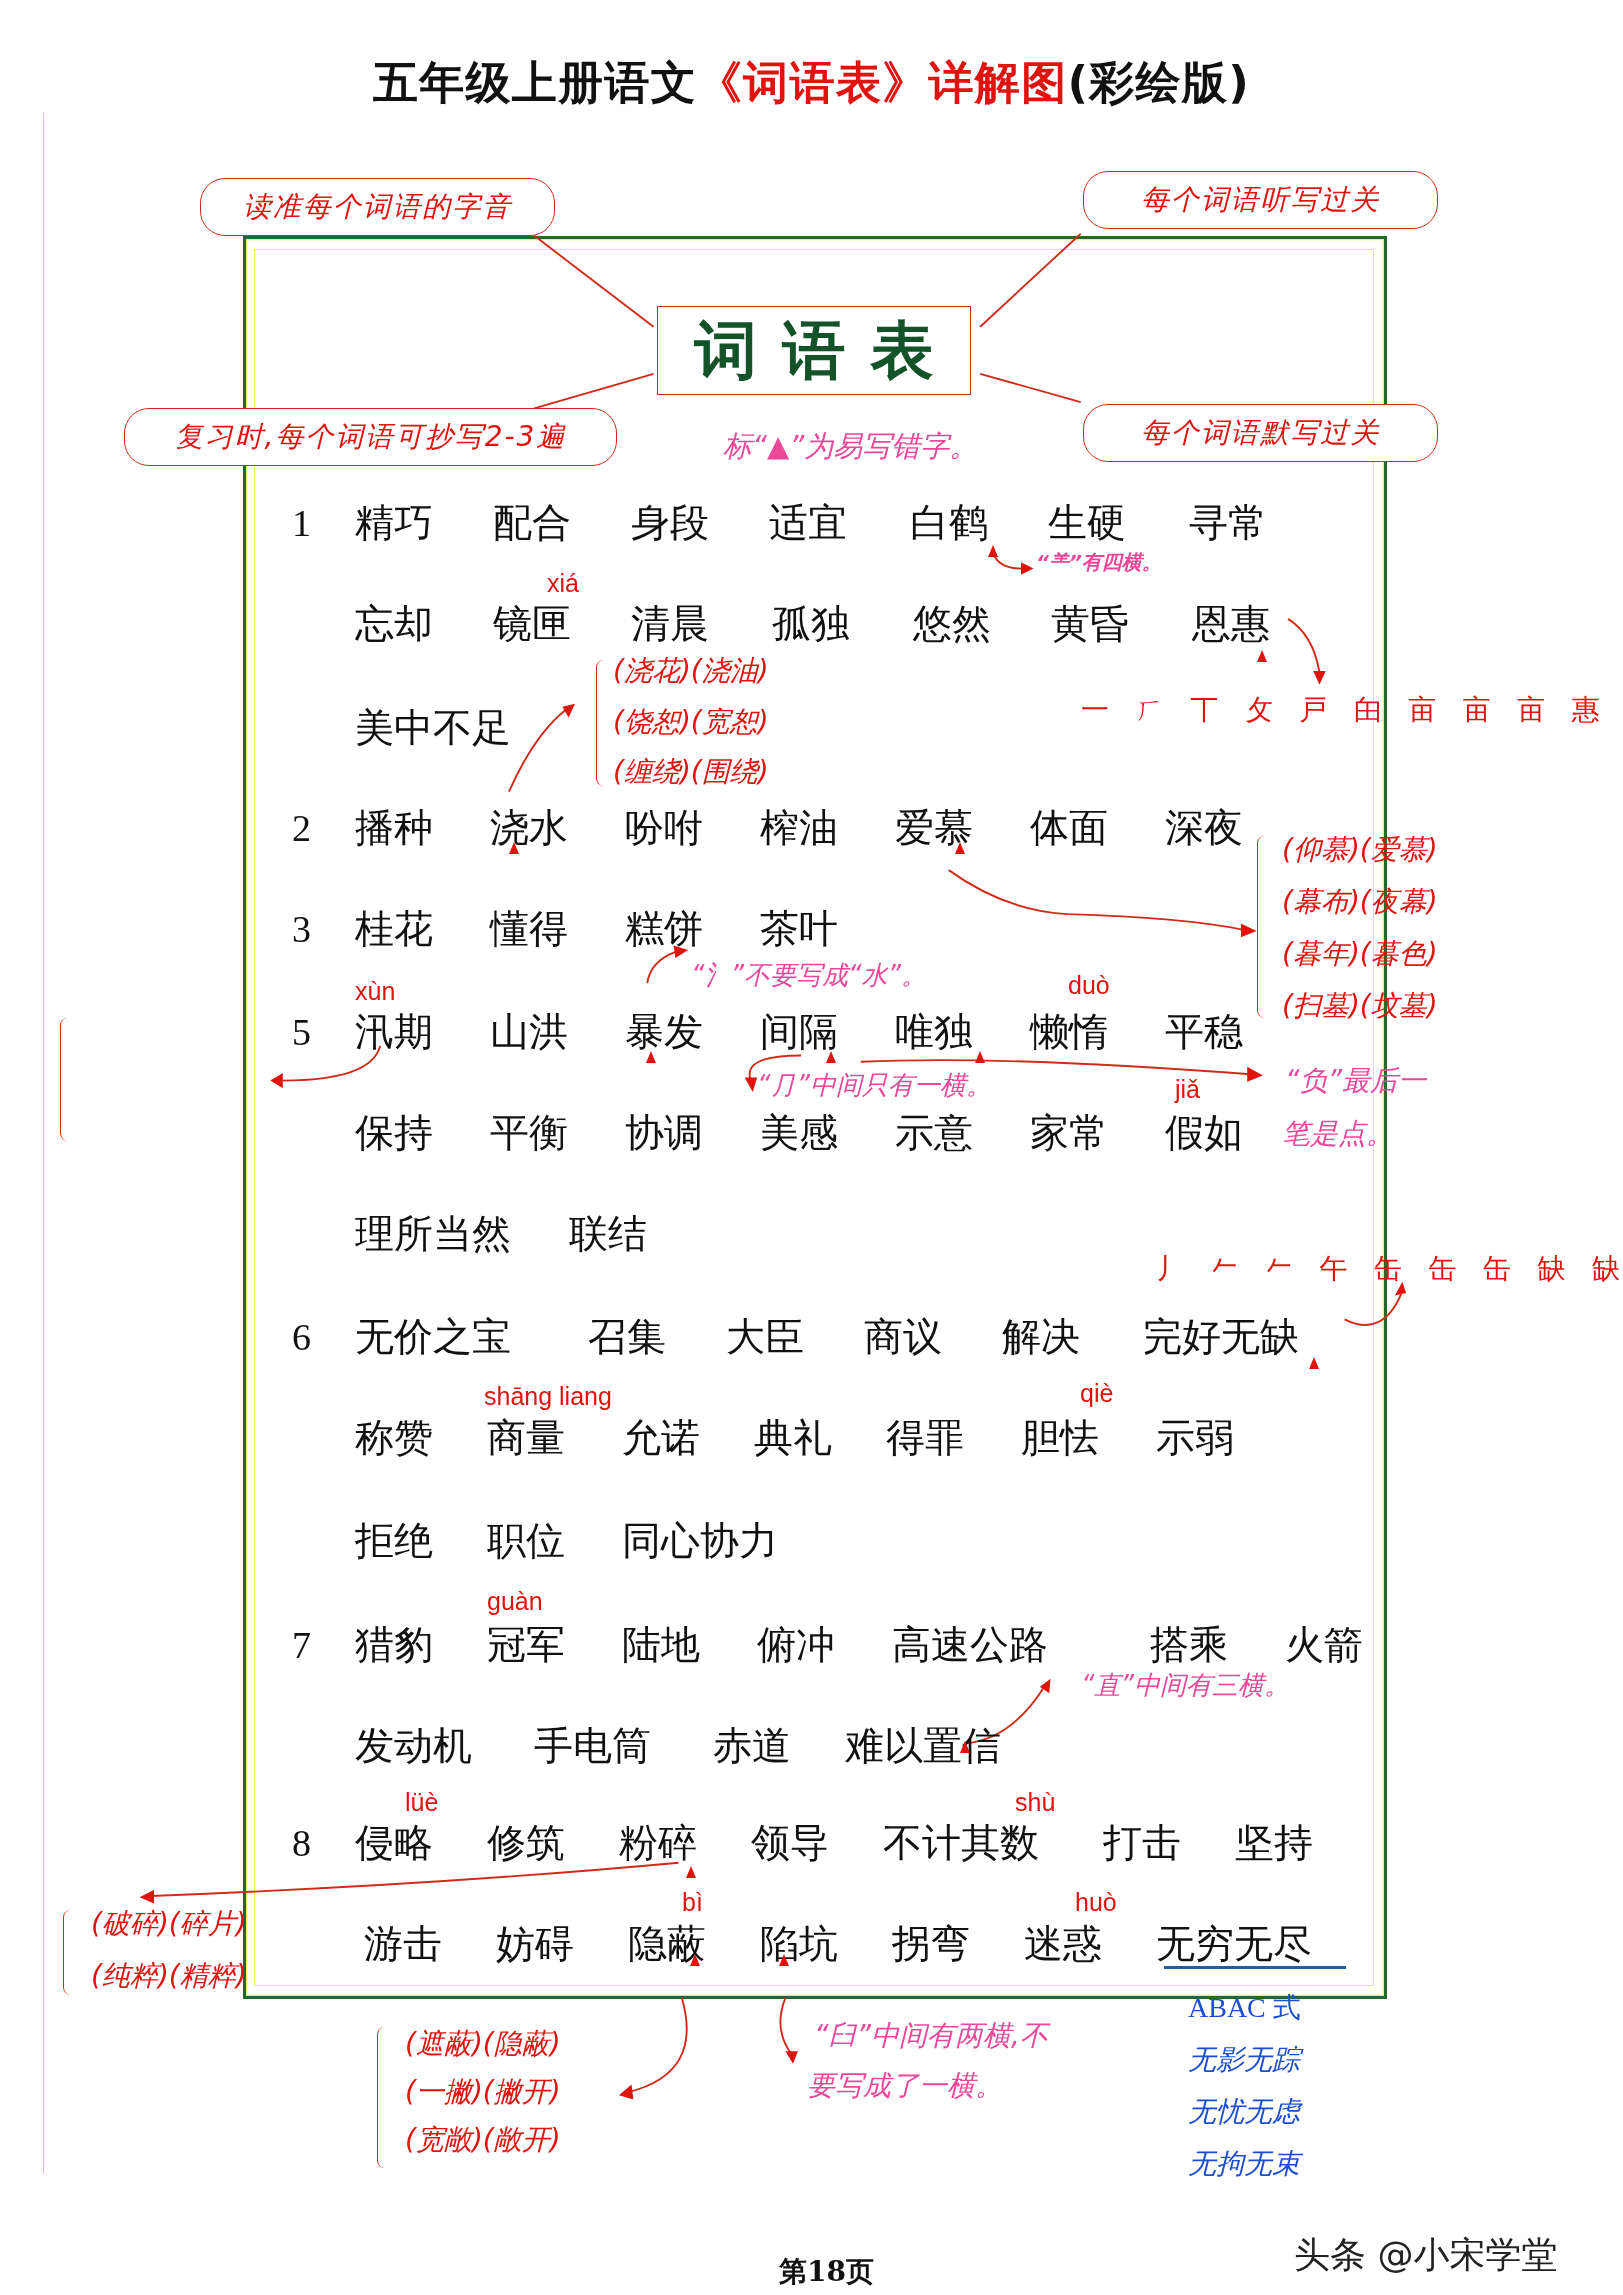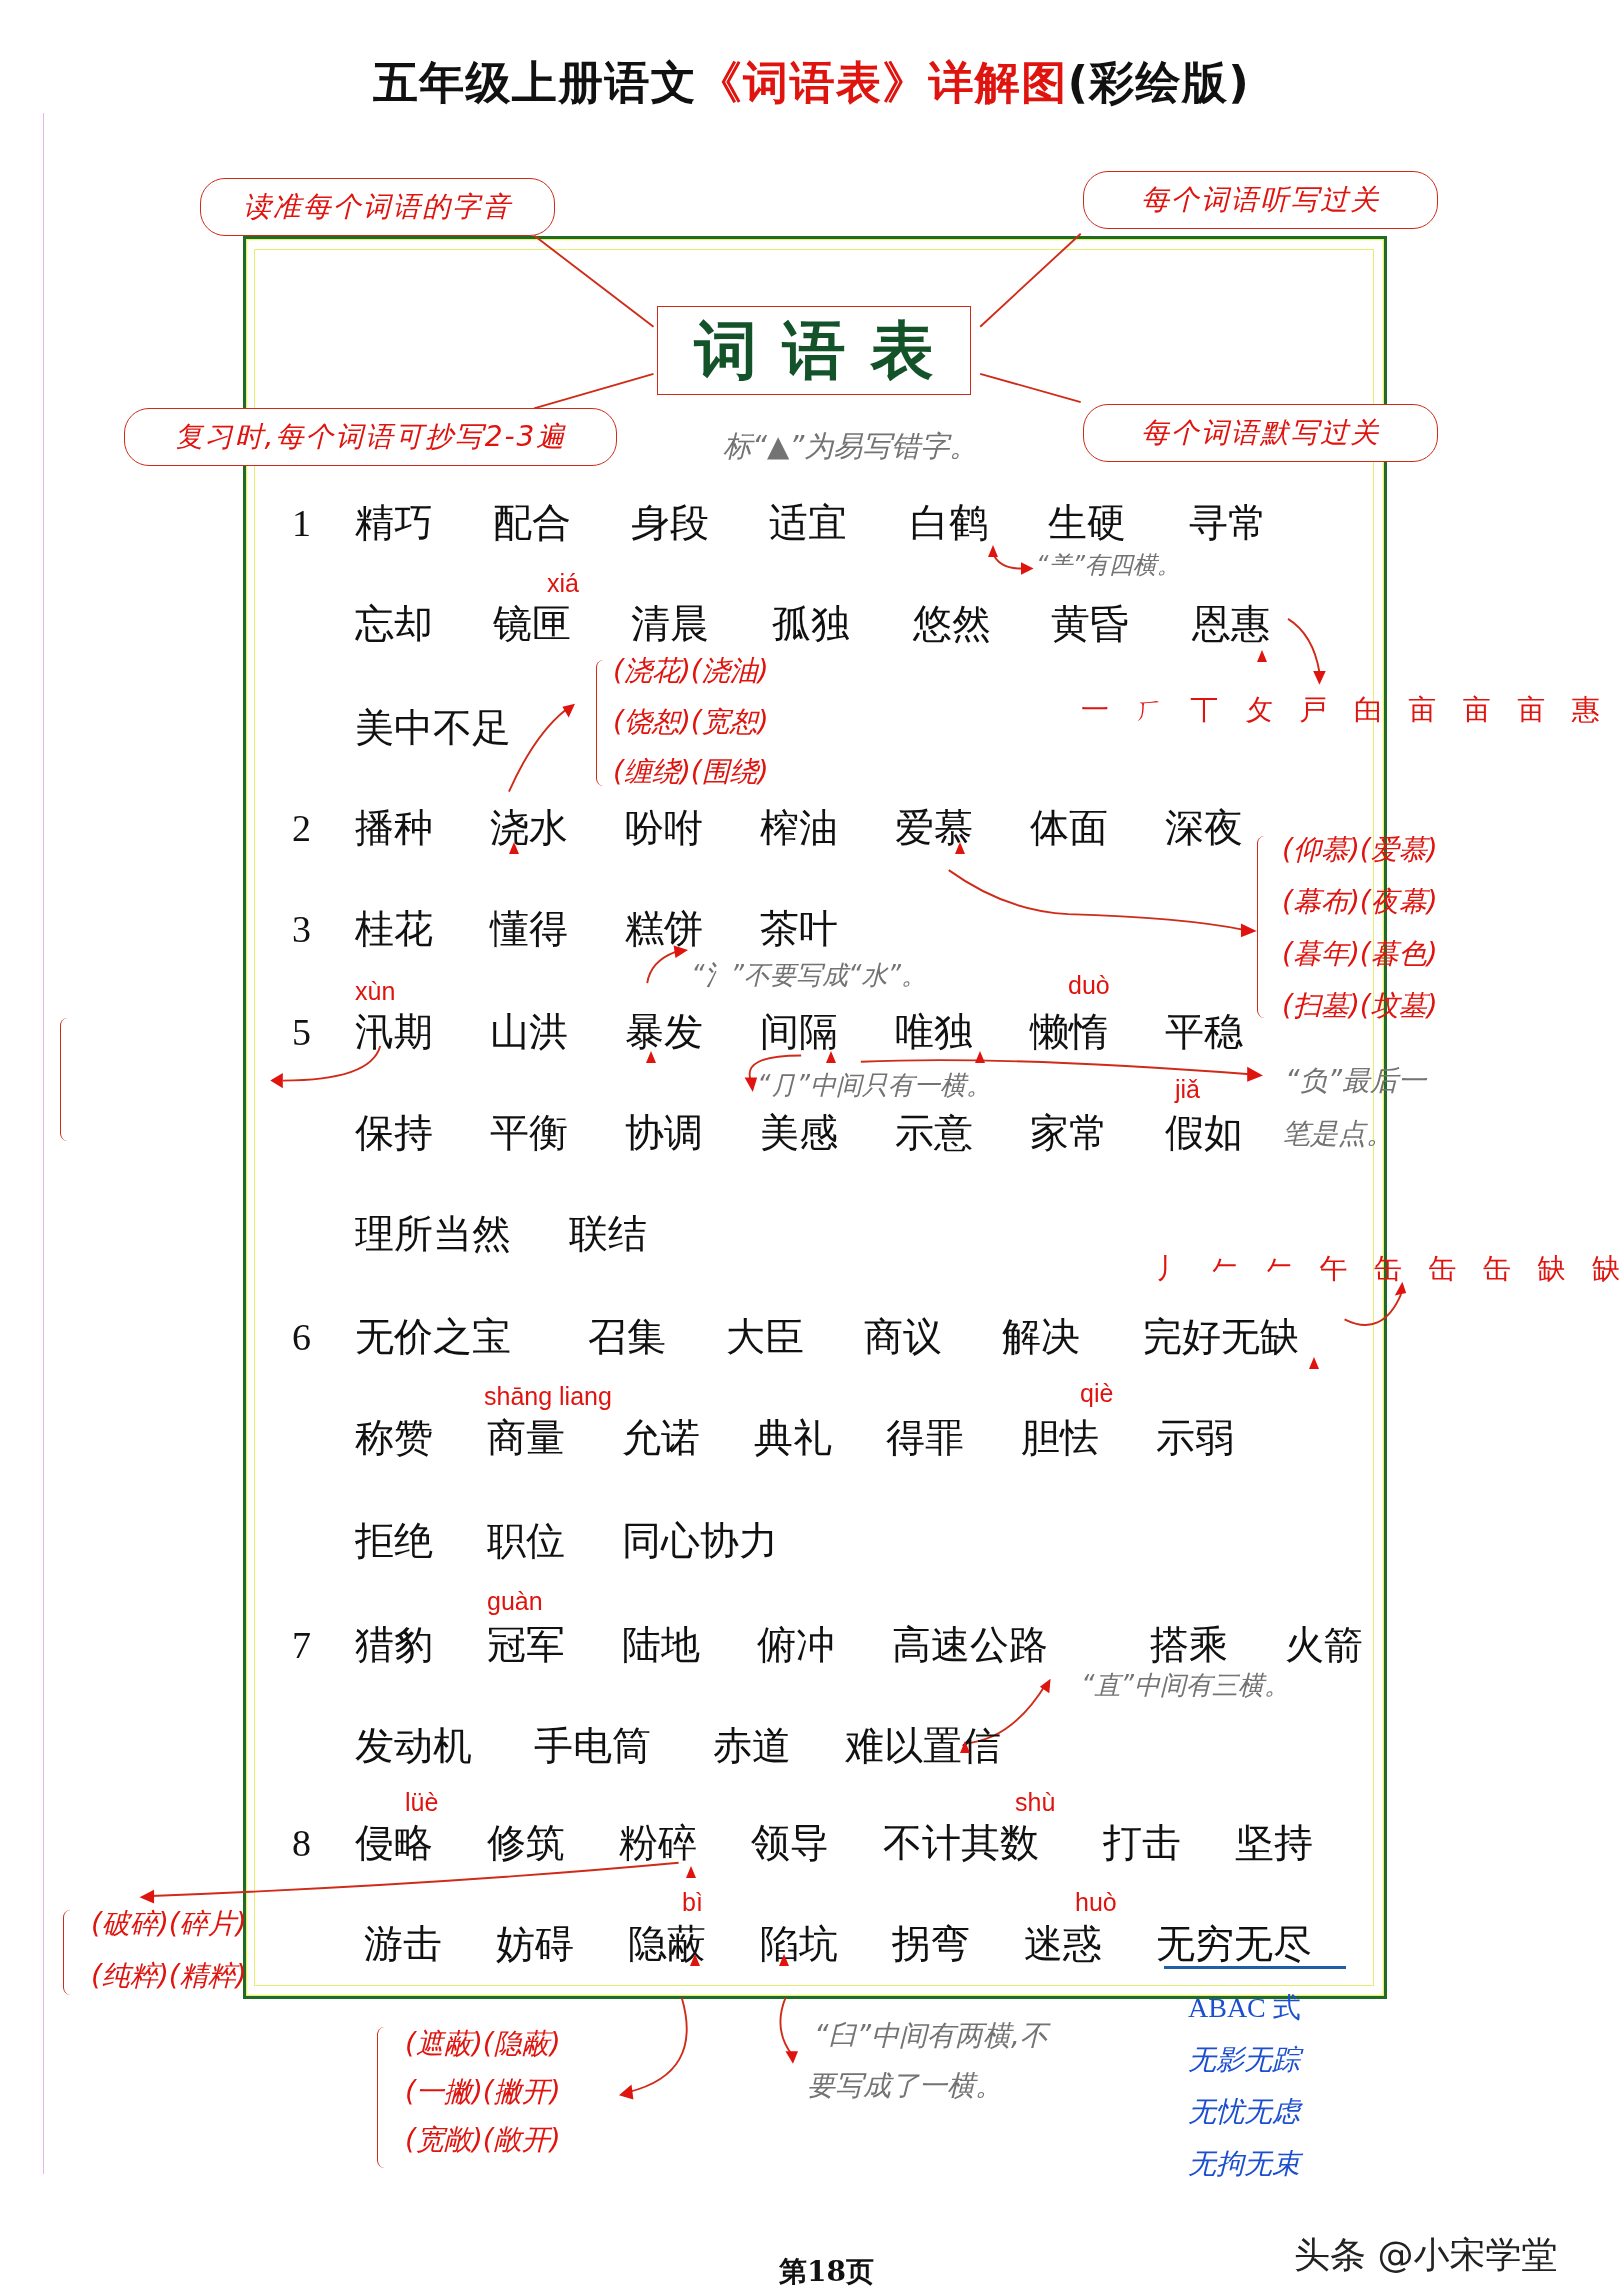--- a/index.html
+++ b/index.html
@@ -12,21 +12,21 @@
   .margin-line { left:43px; top:113px; width:1.3px; height:2061px; background:#e7b3f0; }
   .frame-outer { left:243px; top:236px; width:1144px; height:1763px; border:3.1px solid #1f6b2a;
                  box-shadow: 0 0 0 1.3px #e9f36a inset; box-sizing:border-box; }
   .frame-inner { left:254px; top:249px; width:1120px; height:1737px; border:1.3px solid #e7ee6a; box-sizing:border-box; }
   .bubble { border:1.9px solid #d02a18; border-radius:25px; background:#fff; color:#e0140f;
             font-family:"DejaVu Sans", sans-serif; font-size:28px; display:flex; align-items:center; justify-content:center;
             box-sizing:border-box; letter-spacing:1.9px; font-style:italic; }
   .head-box { left:657px; top:306px; width:314px; height:89px; border:1.9px solid #cf2a1a; background:#fff;
               color:#14532a; font-size:63px; font-weight:bold; display:flex; align-items:center; justify-content:center;
               letter-spacing:25px; box-sizing:border-box; padding-left:25px; font-family:"DejaVu Serif", serif; }
-  .note { color:#737373; font-family:"DejaVu Sans", sans-serif; font-size:29px; white-space:nowrap; font-style:italic; }
+  .note { color:#ec4899; font-family:"DejaVu Sans", sans-serif; font-size:29px; white-space:nowrap; font-style:italic; }
   .blue { color:#1c4fd0; font-family:"DejaVu Sans", sans-serif; font-size:28px; font-style:italic; white-space:nowrap; }
   .row { display:flex; align-items:baseline; white-space:nowrap; }
   .num { font-family:"Liberation Serif", serif; font-size:38px; width:63px; color:#111; }
   .word { font-size:39px; margin-right:0; color:#111; position:relative; font-family:"DejaVu Sans", sans-serif; }
   .py { color:#e0140f; font-family:"Liberation Sans", sans-serif; font-size:25px; white-space:nowrap; }
   .tri { width:0; height:0; border-left:5.7px solid transparent; border-right:5.7px solid transparent; border-bottom:12.6px solid #e0140f; }
   .paren { color:#e0140f; font-family:"DejaVu Sans", sans-serif; font-size:28px; white-space:nowrap; line-height:1; font-style:italic; }
   .brace { border-left:1.9px solid #d02a18; border-radius:7.5px 0 0 7.5px; }
   .strokes { color:#e0140f; font-family:"DejaVu Sans", sans-serif; font-size:28px; letter-spacing:8.8px; white-space:nowrap; }
   .underline { height:2.5px; background:#1f5fa8; }
@@ -111,21 +111,21 @@
     <span class="num">1</span>
     <span class="word" style="width:138px">精巧</span>
     <span class="word" style="width:138px">配合</span>
     <span class="word" style="width:138px">身段</span>
     <span class="word" style="width:141px">适宜</span>
     <span class="word" style="width:138px">白鹤</span>
     <span class="word" style="width:141px">生硬</span>
     <span class="word">寻常</span>
   </div>
   <div class="abs tri" style="left:988px; top:545px;"></div>
-  <div class="abs note" style="left:1036px; top:549px; font-size:24px;">“⺷”有四横。</div>
+  <div class="abs note" style="left:1036px; top:549px; font-size:20px;font-weight:bold;">“⺷”有四横。</div>
 
   <div class="abs py" style="left:547px; top:569px;">xiá</div>
   <div class="abs row" style="left:355px; top:597px;">
     <span class="word" style="width:138px">忘却</span>
     <span class="word" style="width:138px">镜匣</span>
     <span class="word" style="width:141px">清晨</span>
     <span class="word" style="width:141px">孤独</span>
     <span class="word" style="width:138px">悠然</span>
     <span class="word" style="width:141px">黄昏</span>
     <span class="word">恩惠</span>

